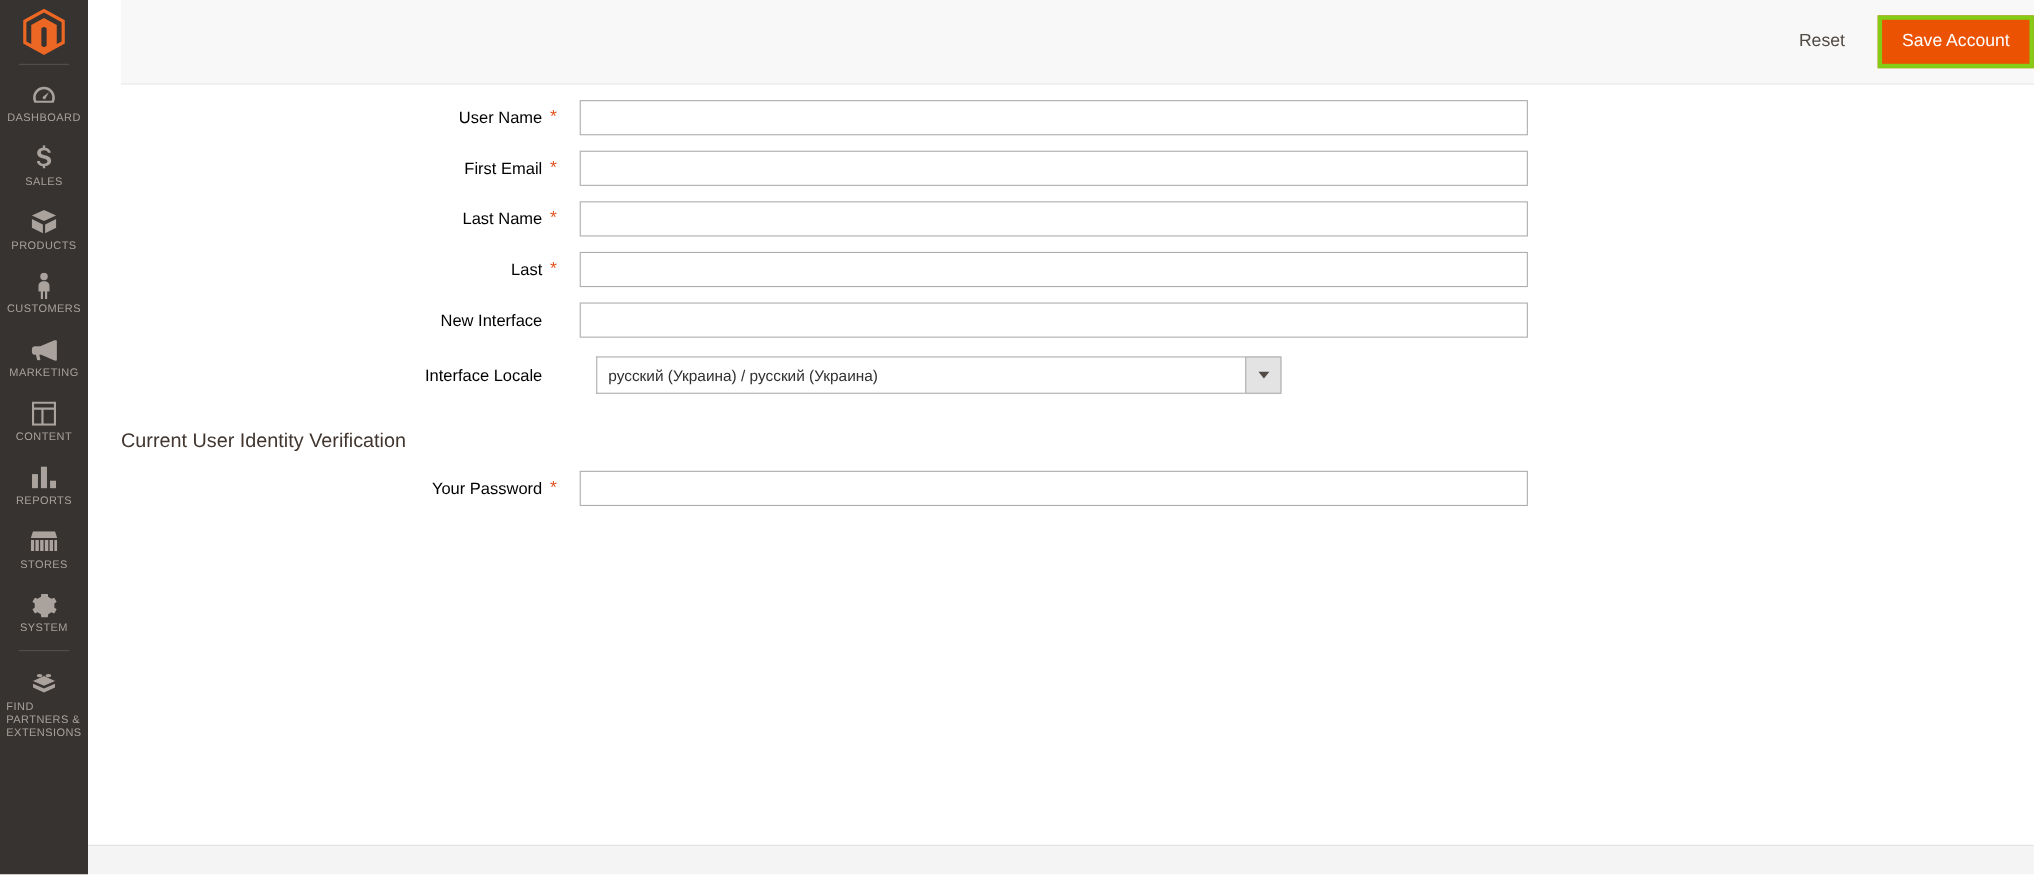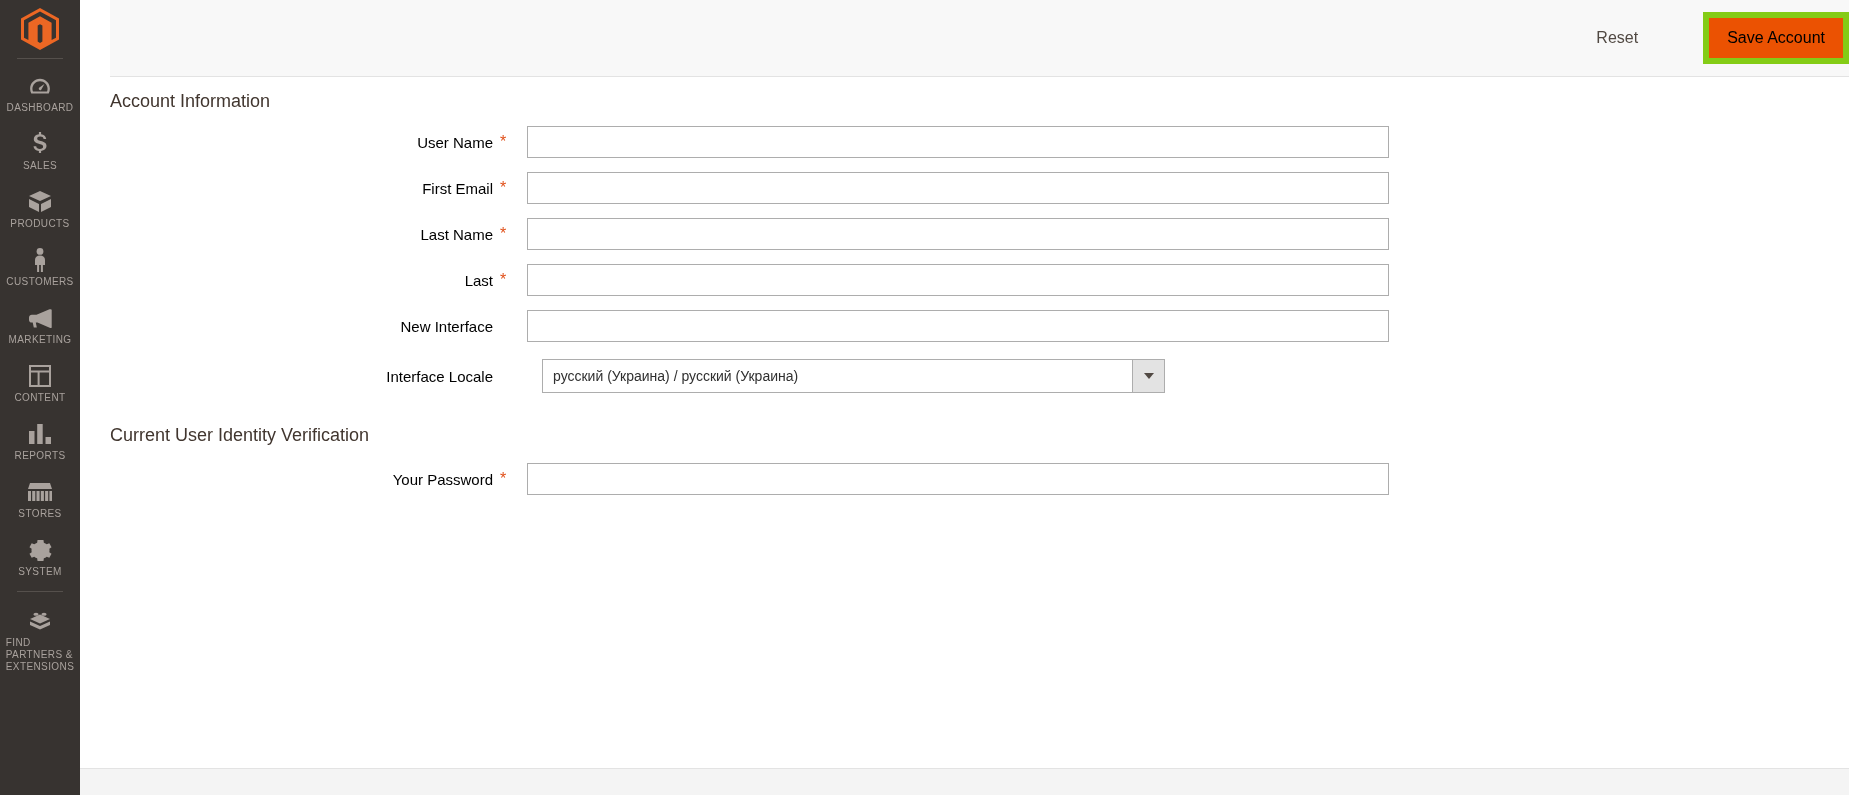--- a/index.html
+++ b/index.html
@@ -82,36 +82,35 @@
   .page-actions {
     position: absolute;
     left: 30px; top: 0;
     right: 0;
     height: 77px;
     background: #f8f8f8;
     border-bottom: 1px solid #e3e3e3;
     display: flex;
     align-items: center;
     justify-content: flex-end;
-    gap: 35px;
   }
   .btn-reset {
     background: transparent;
     border: none;
     color: #514943;
     font-size: 16px;
     font-family: "Liberation Sans", sans-serif;
     padding: 7px 16px;
     cursor: pointer;
     margin-right: 14px;
   }
   .btn-save {
     background: #eb5202;
-    border: 6px solid #84cc16;
-    color: #000000;
+    border: 4px solid #84cc16;
+    color: #ffffff;
     font-size: 16px;
     font-family: "Liberation Sans", sans-serif;
     padding: 12px 18px;
     cursor: pointer;
     margin-right: 0px;
     line-height: 16px;
   }
 
   
   .content {
@@ -344,21 +343,20 @@
 
   <div class="main">
 
     <div class="page-actions">
       <button class="btn-reset">Reset</button>
       <button class="btn-save">Save Account</button>
     </div>
 
     <div class="content">
 
-      <h2 class="section-title" id="accountInfoTitle">Account Information</h2>
 
       <div class="field-row">
         <div class="field-label-cell">
           <span class="field-label">User Name</span>
           <span class="req-star">*</span>
         </div>
         <div class="field-control">
           <input class="txt-input" type="text" value="" style="">
         </div>
       </div>

